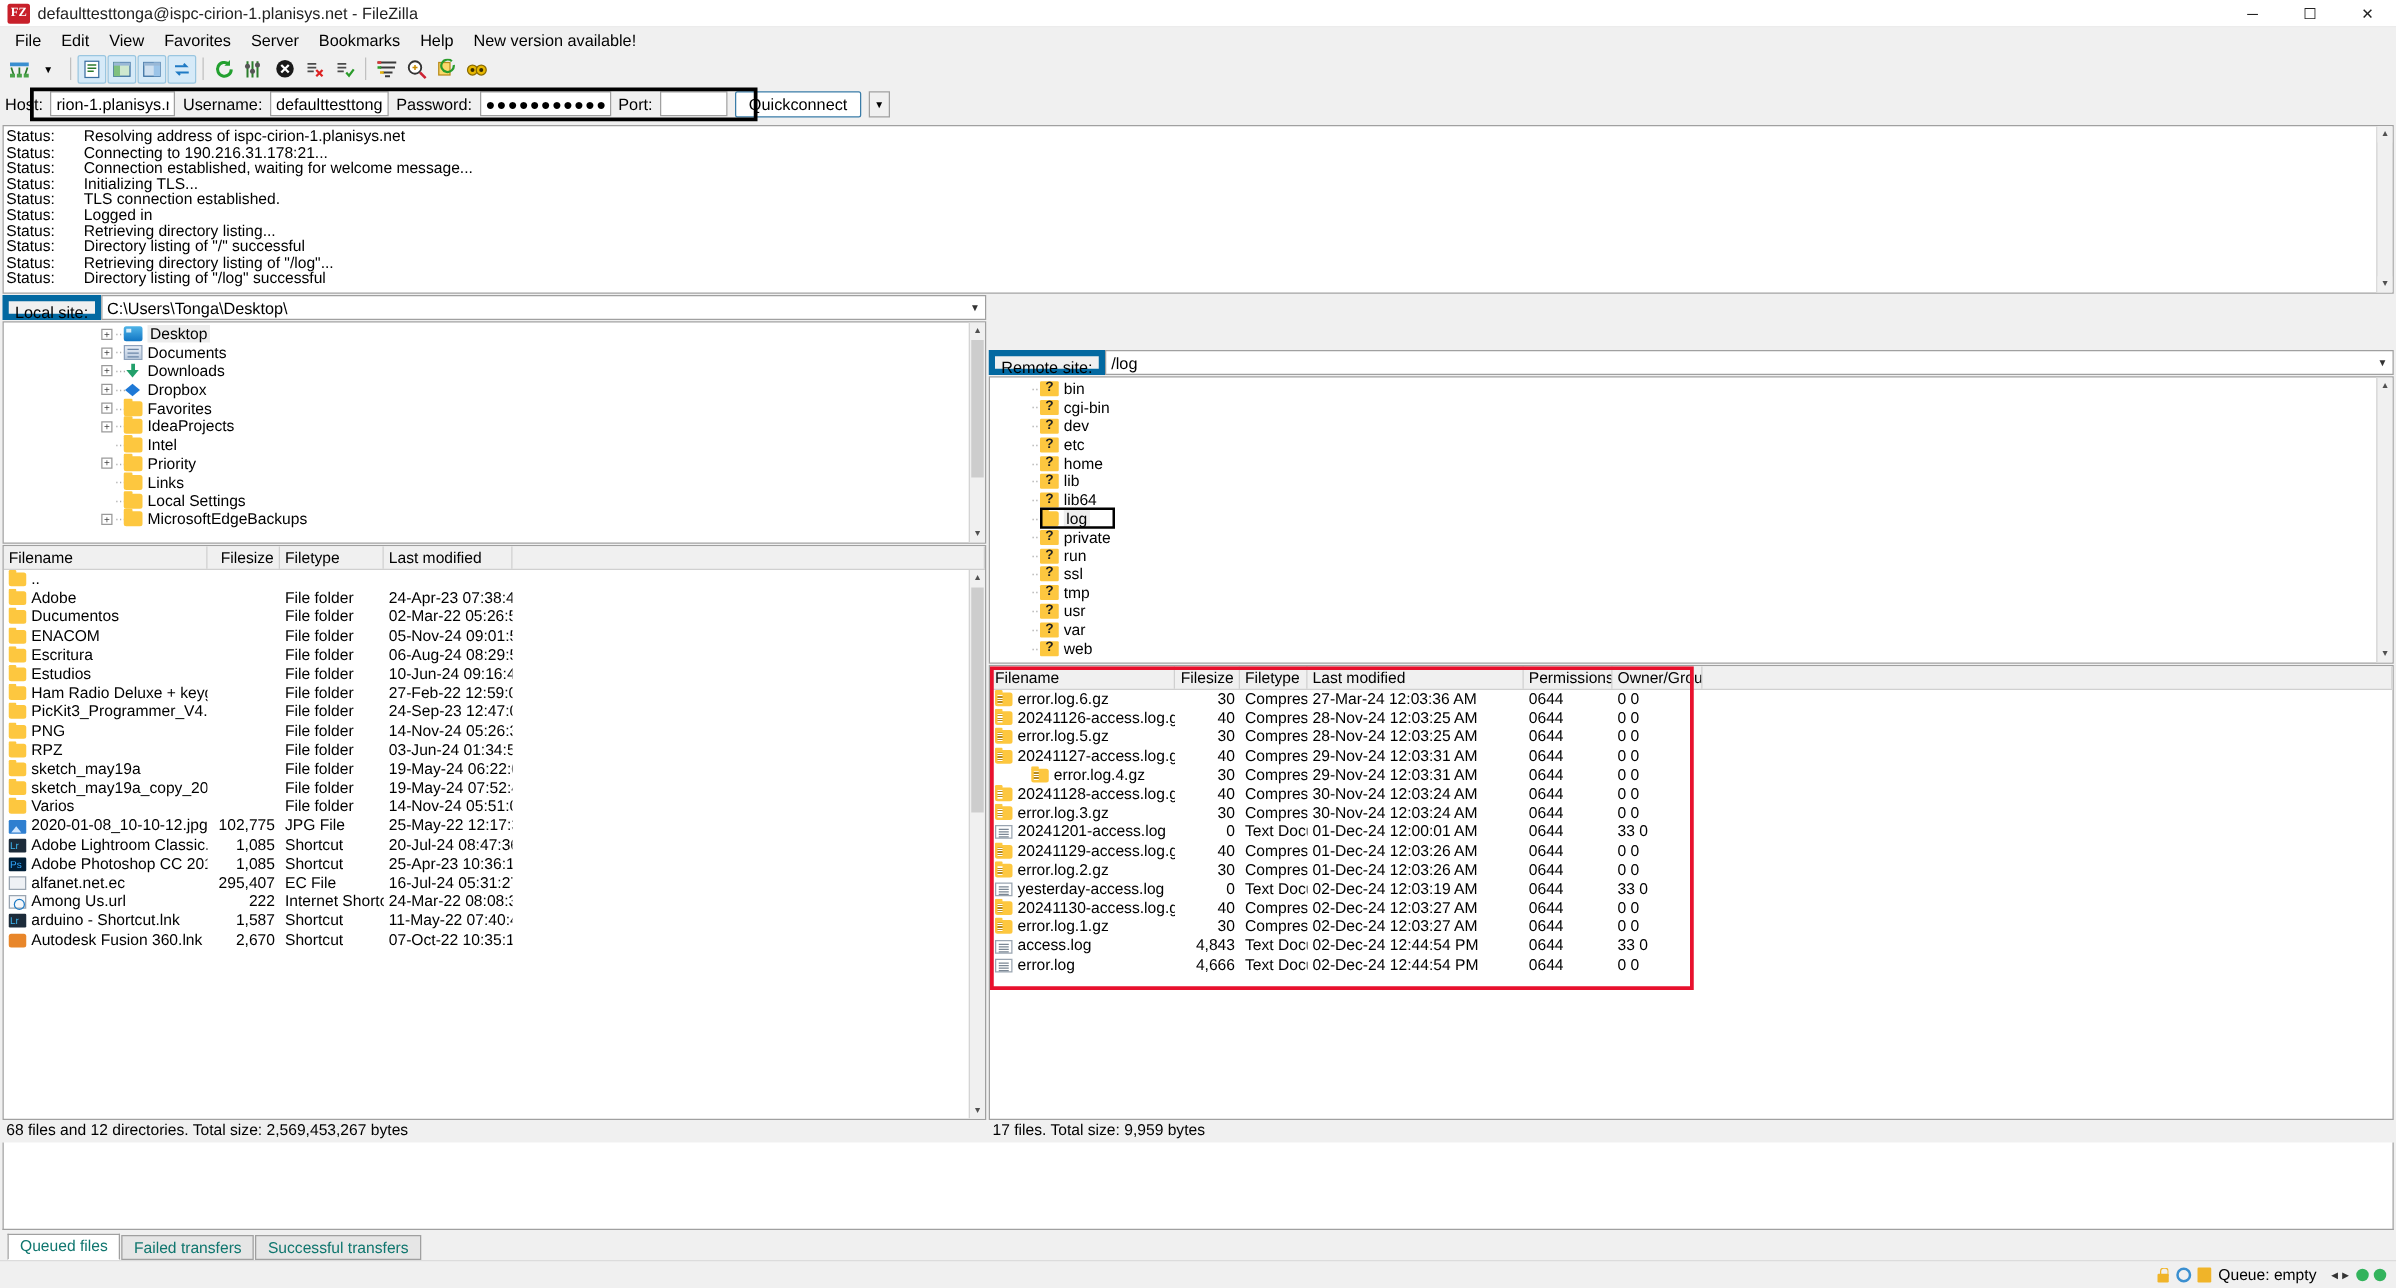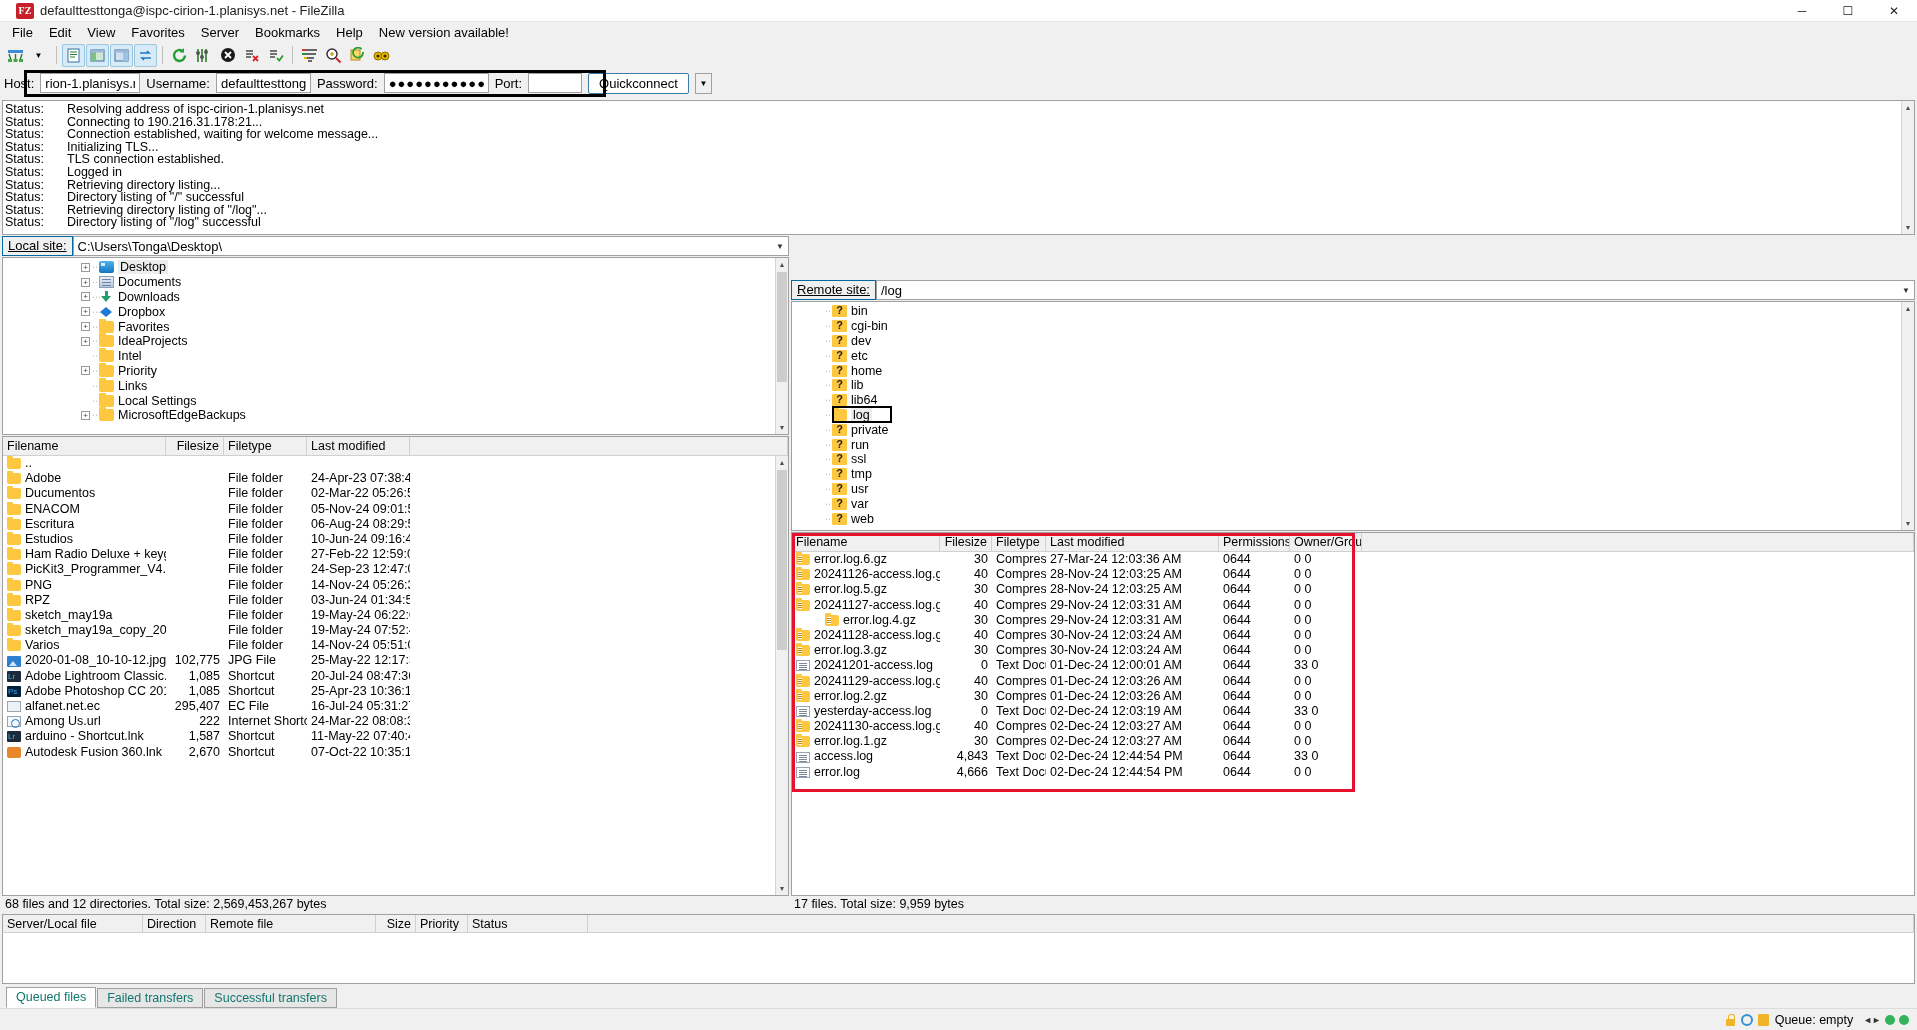--- a/index.html
+++ b/index.html
@@ -14,21 +14,21 @@
   }
   .app { width: 1917px; height: 1030px; display: flex; flex-direction: column; background:#f0f0f0; }
 
   
   .titlebar {
     height: 22px; display: flex; align-items: center;
     background: #ffffff; border-bottom: 1px solid #e6e6e6;
     flex: 0 0 22px;
   }
   .tb-icon {
-    width: 18px; height: 16px; margin: 0 6px 0 16px;
+    width: 18px; height: 16px; margin: 0 6px 0 6px;
     background: #c8202a; color: #fff; font-weight: bold;
     font-size: 10px; line-height: 16px; text-align: center;
     border-radius: 2px; font-family: "Liberation Serif", serif;
   }
   .tb-title { font-size: 13px; color: #222; flex: 1; }
   .tb-buttons { display: flex; height: 22px; }
   .tb-btn {
     width: 46px; height: 22px; display: flex; align-items: center; justify-content: center;
     font-size: 12px; color: #222;
   }
@@ -96,22 +96,22 @@
   .msg-scroll .arr.bottom { position:absolute; bottom:0; left:0; right:0; }
 
   
   .panes { flex: 1; display: flex; min-height: 0; margin: 1px 2px 0 2px; gap: 2px; }
   .pane { display: flex; flex-direction: column; min-width: 0; }
   .pane-local { width: 787px; flex: 0 0 787px; }
   .pane-remote { flex: 1; margin-top: 44px; }
 
   .site-row { display: flex; align-items: center; height: 20px; margin-bottom: 1px; }
   .site-label {
-    background: #f0f0f0; border: 1px solid #0369a1; height: 20px;
-    padding: 0 5px; line-height: 18px; font-size: 13px; flex: 0 0 auto; text-decoration: underline;
+    background: #f0f0f0; border: 5px solid #0369a1; height: 20px;
+    padding: 0 5px; line-height: 18px; font-size: 13px; flex: 0 0 auto;
   }
   .site-combo {
     flex: 1; height: 20px; border: 1px solid #a0a0a0; background: #fff;
     display: flex; align-items: center; padding-left: 4px; font-size: 13px;
   }
   .site-combo .val { flex: 1; }
   .site-combo .cv { width: 16px; text-align: center; font-size: 8px; color: #333; }
 
   .tree {
     flex: 0 0 178px; background: #fff; border: 1px solid #a0a0a0;
@@ -997,29 +997,20 @@
               </div>
             </div>
         </div>
         <div class="hl-red" id="remote-red-hl" style="left: 0px; top: 0px; width: 563px; height: 259px;"></div>
       </div>
       <div class="statusline">17 files. Total size: 9,959 bytes</div>
     </div>
   </div>
 
   <div class="queue">
-    <div class="q-head">
-      <div class="hc" style="width:140px">Server/Local file</div>
-      <div class="hc" style="width:63px">Direction</div>
-      <div class="hc" style="width:170px">Remote file</div>
-      <div class="hc num" style="width:40px">Size</div>
-      <div class="hc" style="width:52px">Priority</div>
-      <div class="hc" style="width:120px">Status</div>
-      <div class="hc" style="flex:1"></div>
-    </div>
     <div class="q-body"></div>
   </div>
 
   <div class="tabs">
     <div class="tab active">Queued files</div>
     <div class="tab">Failed transfers</div>
     <div class="tab">Successful transfers</div>
   </div>
 
   <div class="statusbar">

